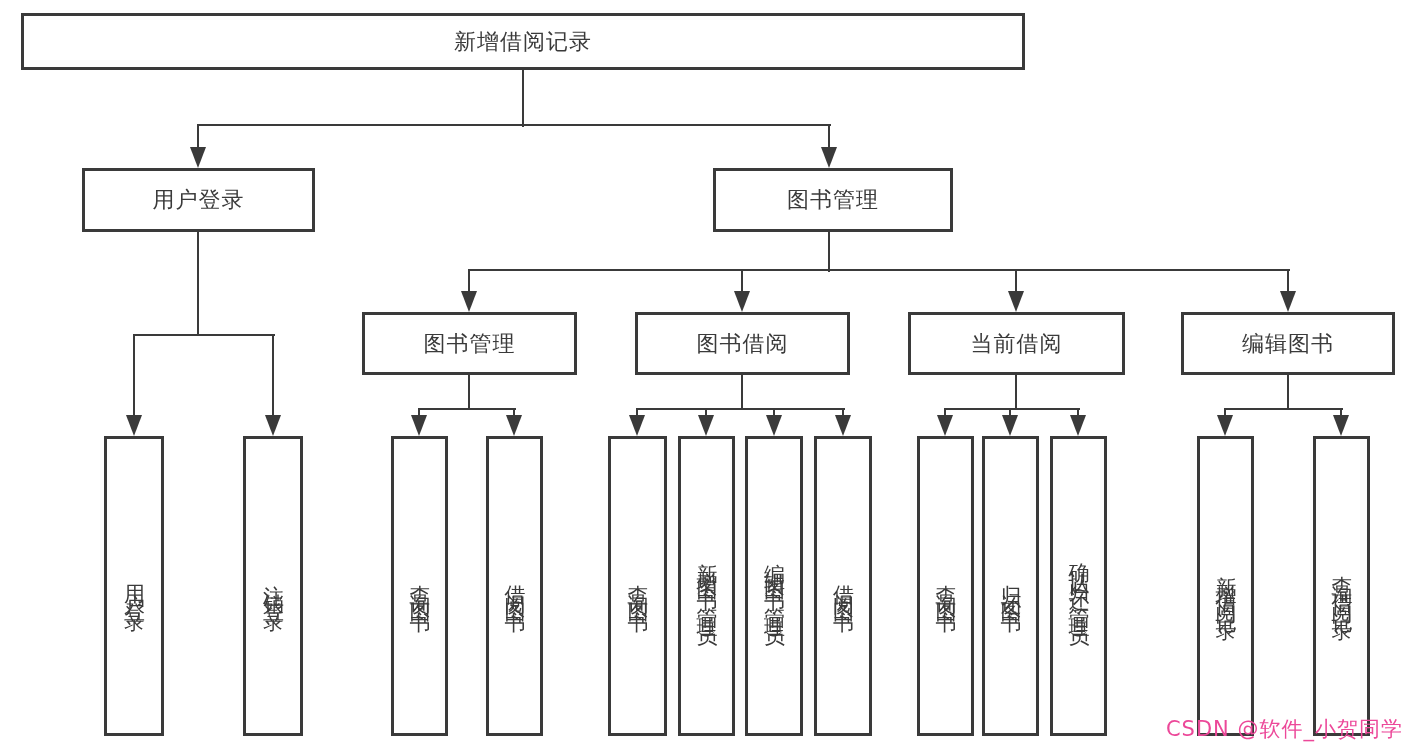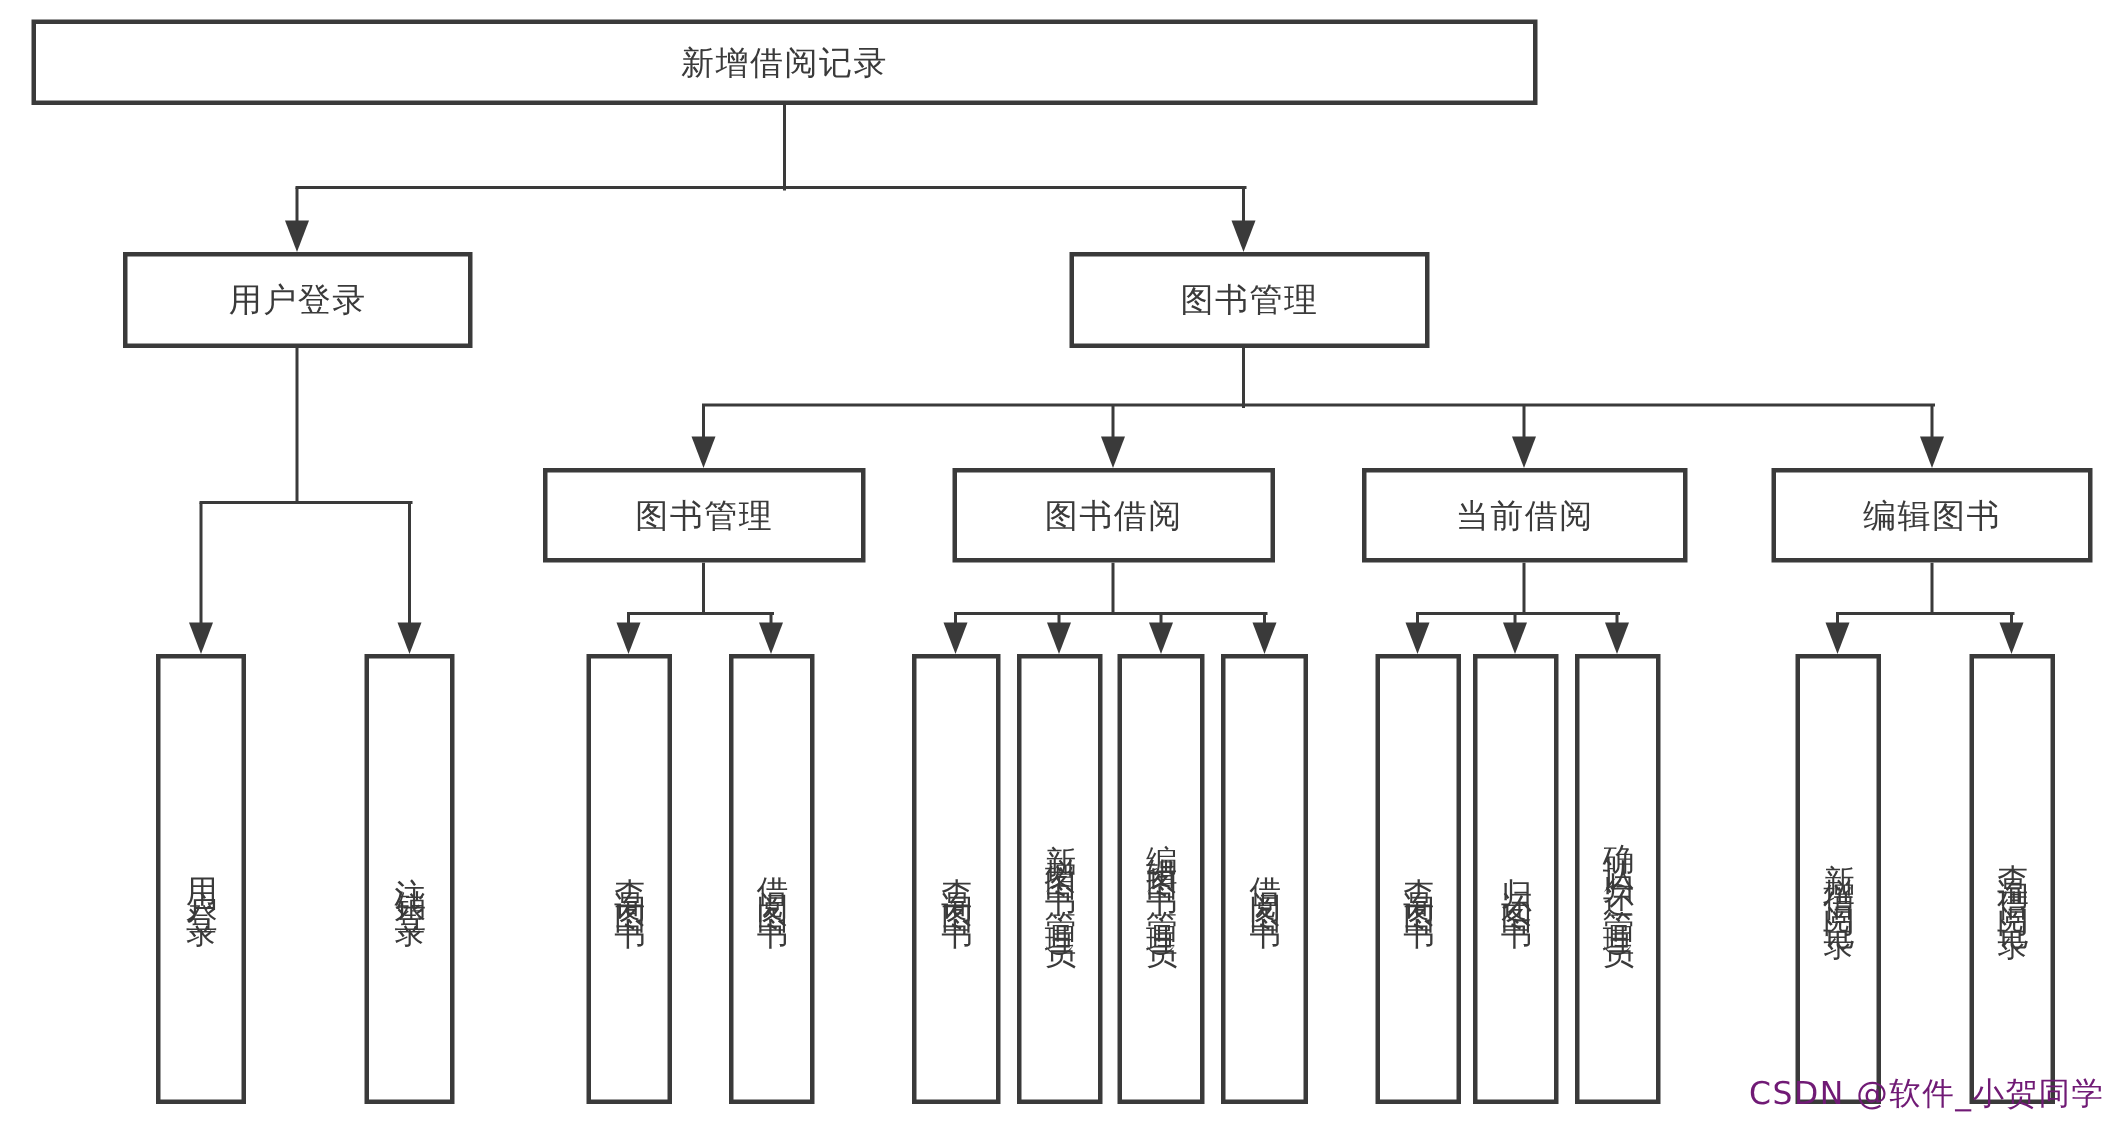--- a/index.html
+++ b/index.html
@@ -41,21 +41,21 @@
   .arr{
     position:absolute;width:0;height:0;
     border-left:8px solid transparent;
     border-right:8px solid transparent;
     border-top:21px solid #3a3a3a;
   }
   .watermark{
     position:absolute;
     right:2px;bottom:4px;
     font-size:21px;
-    color:#701a75;
+    color:#ec4899;
     letter-spacing:1px;
     white-space:nowrap;
   }
 </style>
 </head>
 <body>
 
 <div id="stage">
 
   <div id="connectors">

